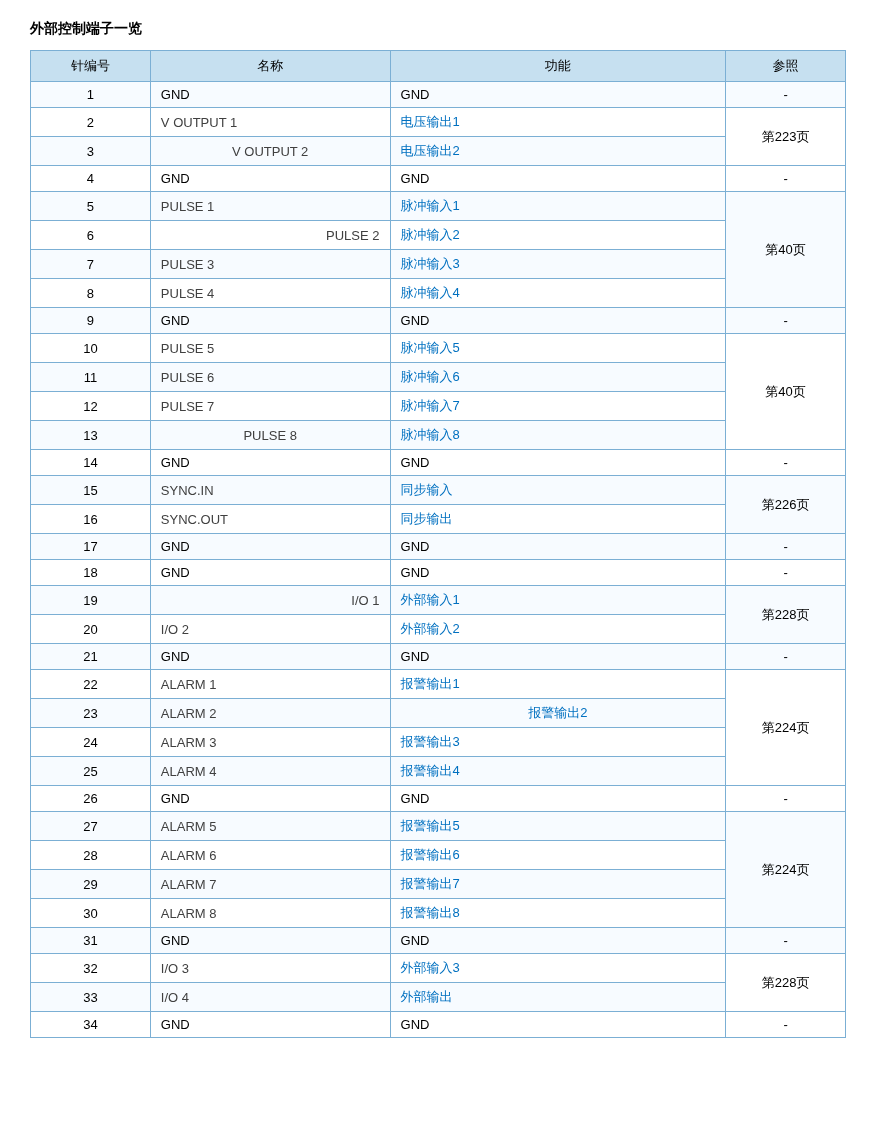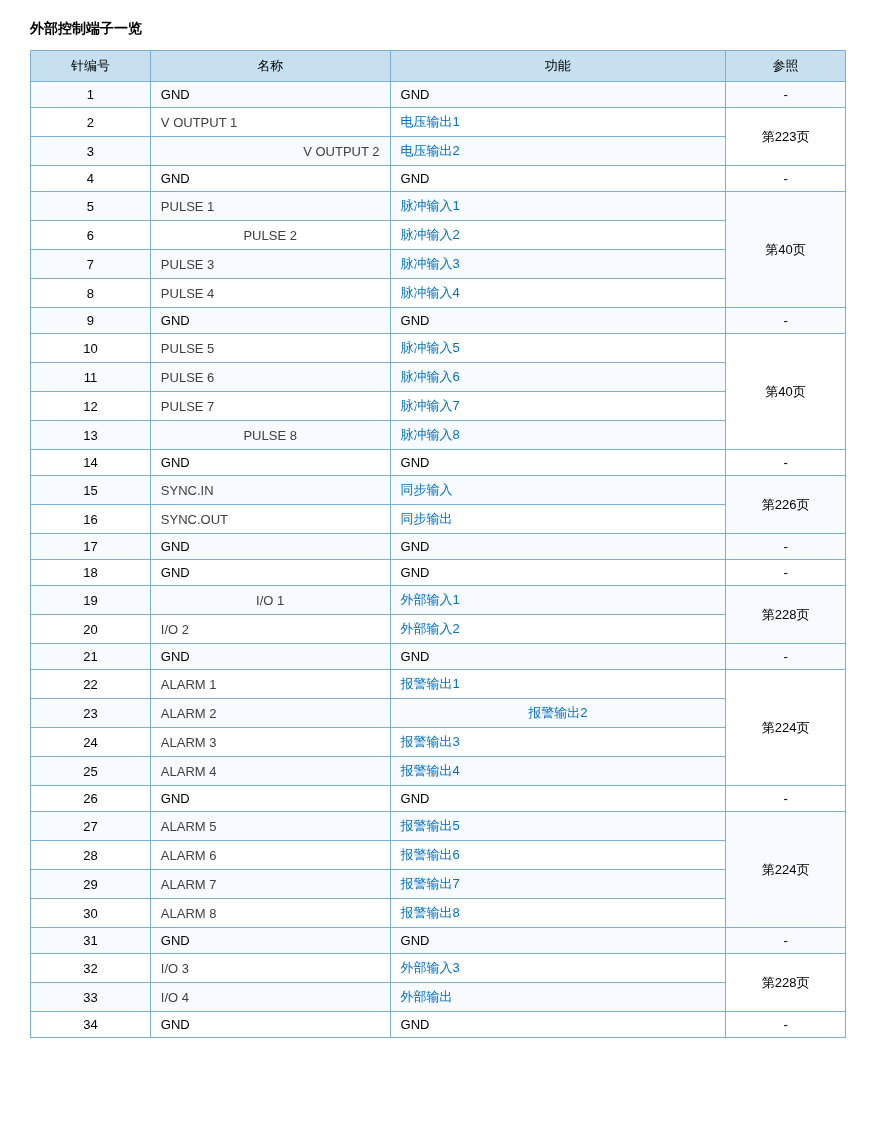--- a/index.html
+++ b/index.html
@@ -67,38 +67,38 @@
         <td class="ref-cell">-</td>
       </tr>
       <tr>
         <td>2</td>
         <td class="name-blue" style="text-align: left;">V OUTPUT 1</td>
         <td class="func-blue" style="text-align: left;">电压输出1</td>
         <td rowspan="2" class="ref-cell">第223页</td>
       </tr>
       <tr>
         <td>3</td>
-        <td class="name-blue" style="text-align: right;">V OUTPUT 2</td>
+        <td class="name-blue" style="text-align: center;">V OUTPUT 2</td>
         <td class="func-blue" style="text-align: left;">电压输出2</td>
       </tr>
       <tr>
         <td>4</td>
         <td style="text-align: left;">GND</td>
         <td style="text-align: left;">GND</td>
         <td class="ref-cell">-</td>
       </tr>
       <tr>
         <td>5</td>
         <td class="name-blue" style="text-align: left;">PULSE 1</td>
         <td class="func-blue" style="text-align: left;">脉冲输入1</td>
         <td rowspan="4" class="ref-cell">第40页</td>
       </tr>
       <tr>
         <td>6</td>
-        <td class="name-blue" style="text-align: center;">PULSE 2</td>
+        <td class="name-blue" style="text-align: right;">PULSE 2</td>
         <td class="func-blue" style="text-align: left;">脉冲输入2</td>
       </tr>
       <tr>
         <td>7</td>
         <td class="name-blue" style="text-align: left;">PULSE 3</td>
         <td class="func-blue" style="text-align: left;">脉冲输入3</td>
       </tr>
       <tr>
         <td>8</td>
         <td class="name-blue" style="text-align: left;">PULSE 4</td>
@@ -155,21 +155,21 @@
         <td class="ref-cell">-</td>
       </tr>
       <tr>
         <td>18</td>
         <td style="text-align: left;">GND</td>
         <td style="text-align: left;">GND</td>
         <td class="ref-cell">-</td>
       </tr>
       <tr>
         <td>19</td>
-        <td class="name-blue" style="text-align: center;">I/O 1</td>
+        <td class="name-blue" style="text-align: right;">I/O 1</td>
         <td class="func-blue" style="text-align: left;">外部输入1</td>
         <td rowspan="2" class="ref-cell">第228页</td>
       </tr>
       <tr>
         <td>20</td>
         <td class="name-blue" style="text-align: left;">I/O 2</td>
         <td class="func-blue" style="text-align: left;">外部输入2</td>
       </tr>
       <tr>
         <td>21</td>

